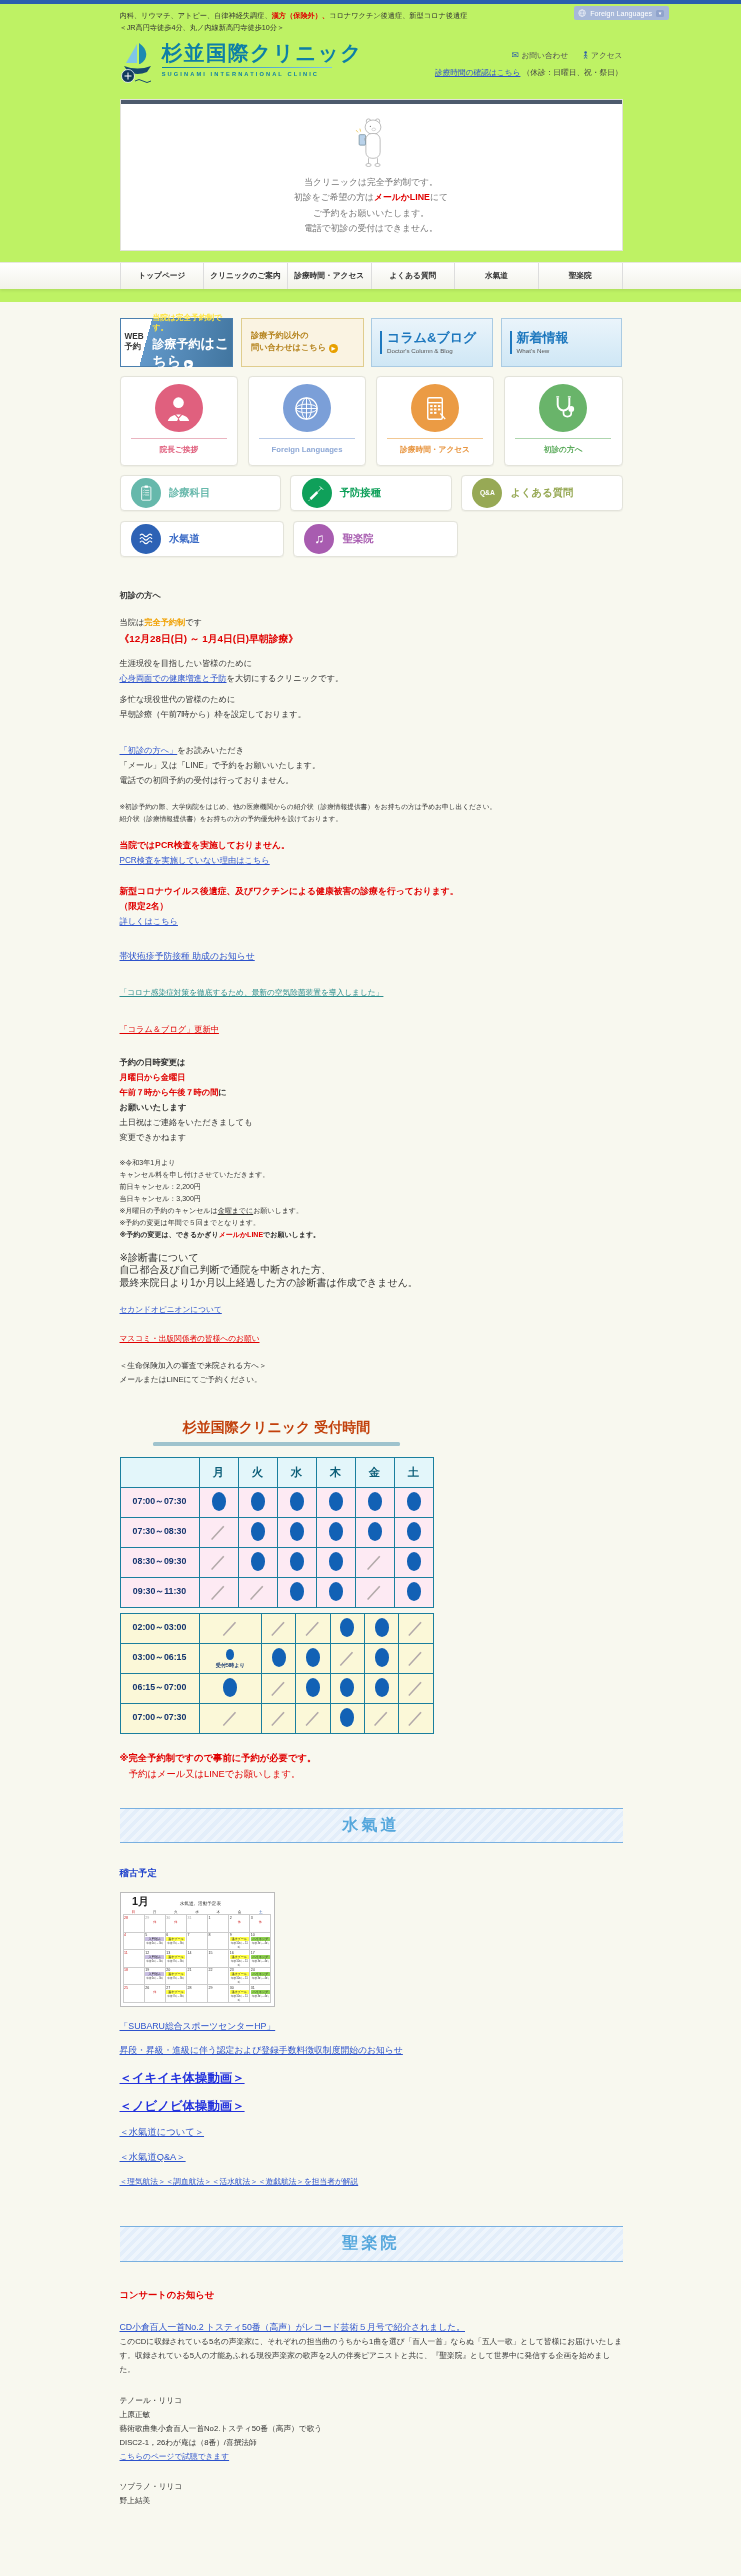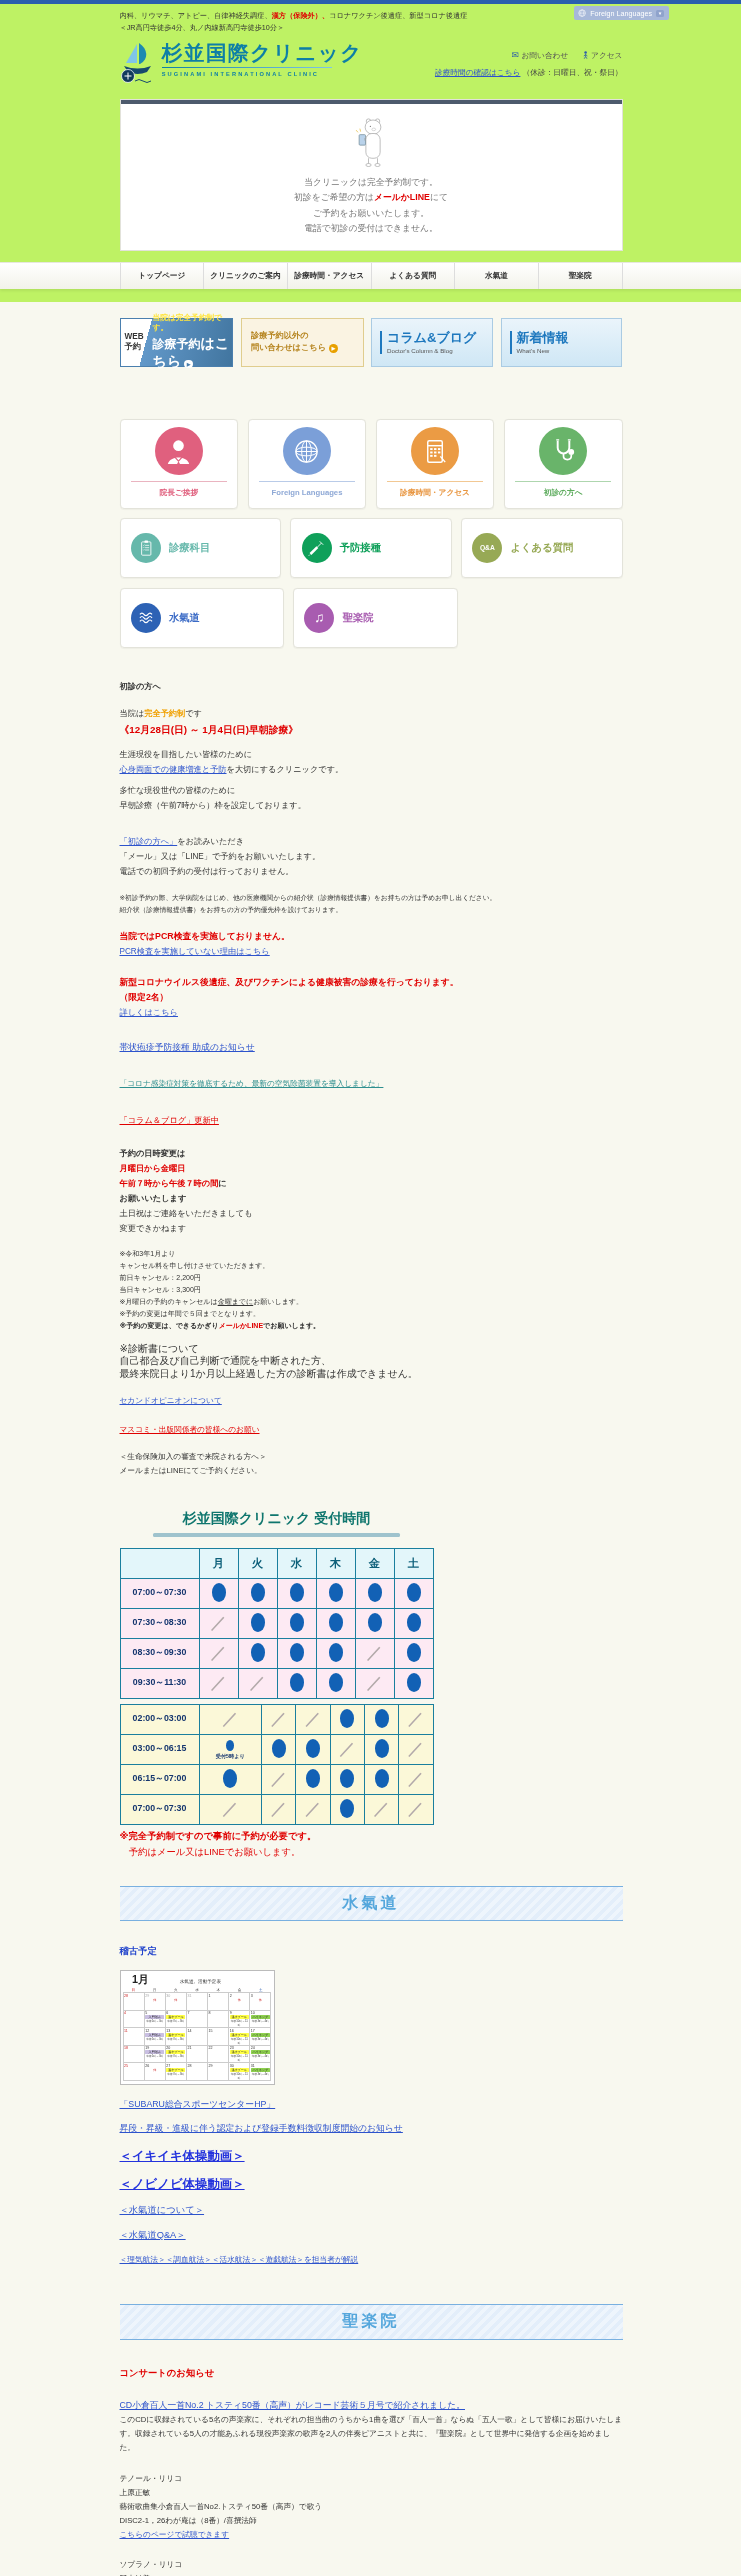--- a/index.html
+++ b/index.html
@@ -66,25 +66,25 @@
   .bn2 .arrow-c { background:#e8a000; color:#fff; }
   .bn34 { flex:1; background:linear-gradient(#eaf4fb,#cfe7f5); border:0.5px solid #aacbe3;
     display:flex; flex-direction:column; justify-content:center; padding-left:8.2px; }
   .bn34 .tt { border-left:2.6px solid #1e78be; padding-left:4.6px; }
   .bn34 .big { color:#1e78be; font-weight:bold; font-size:13px; line-height:14.4px; }
   .bn34 .sub { color:#555; font-size:6.2px; margin-top:1.5px; }
   
   .tiles { display:flex; gap:9.3px; margin-top:9.3px; }
   .tile { background:#fff; border:0.5px solid #e3e3da; border-radius:4.1px; cursor:pointer;
     box-shadow:0 0.5px 1px rgba(0,0,0,.04); }
-  .tileA { flex:1; height:90px; display:flex; flex-direction:column; align-items:center; padding-top:7.2px;margin-top:43px; }
+  .tileA { flex:1; height:90px; display:flex; flex-direction:column; align-items:center; padding-top:7.2px; }
   .circ { width:48px; height:48px; border-radius:50%; display:flex; align-items:center; justify-content:center; }
   .tileA .bar { width:82%; height:1px; margin-top:6.2px; }
   .tileA .lbl { font-size:7.7px; font-weight:bold; margin-top:5.2px; }
-  .tileB { flex:1; height:60px; display:flex; align-items:center; padding-left:10.3px; gap:8.2px; }
+  .tileB { flex:1; height:36px; display:flex; align-items:center; padding-left:10.3px; gap:8.2px; }
   .circB { width:30px; height:30px; border-radius:50%; display:flex; align-items:center; justify-content:center; flex-shrink:0; }
   .tileB .lbl { font-size:10.3px; font-weight:bold; }
   .qnda { color:#fff; font-weight:bold; font-size:6.7px; line-height:5.7px; text-align:center; }
   
   .intro { margin-top:31px; font-size:8.2px; line-height:15px; }
   .intro .h { font-weight:bold; font-size:8.2px; }
   .g { margin-top:12.4px; }
   .orange { color:#f0a000; font-weight:bold; }
   .redb { color:#e00000; font-weight:bold; }
   .red20 { color:#e00000; font-weight:bold; font-size:9.8px; line-height:17.5px; }
@@ -93,35 +93,35 @@
   .lkred { color:#e00000; text-decoration:underline; cursor:pointer; }
   .sm13 { font-size:6.7px; line-height:11.3px; }
   .sm14 { font-size:10px; line-height:12.4px; }
   .sm15 { font-size:7.7px; line-height:13.4px; }
   .r17 { font-size:8.8px; line-height:15px; }
   .b { font-weight:bold; }
   .u { text-decoration:underline; }
   .cancel p { font-size:7px; line-height:12px; }
   
   .schedwrap { margin-top:33px; width:314px; }
-  .schedtitle { text-align:center; font-size:14px; font-weight:bold; color:#0f766e; }
+  .schedtitle { text-align:center; font-size:14px; font-weight:bold; color:#c2410c; }
   .schedbar { width:247px; height:3.1px; background:#9fc3cd; border-radius:1.5px; margin:5.2px auto 11.3px; }
   table.sched { border-collapse:collapse; width:314px; background:#fff; }
   table.sched td { border:1px solid #1a7f9e; text-align:center; vertical-align:middle; height:30px; }
   table.sched .dayh { width:39px; background:#e3f6fa; color:#0d5f79; font-size:11.3px; font-weight:bold; }
   table.sched .corner { background:#e3f6fa; }
   table.sched .time { width:79px; font-size:8.8px; font-weight:bold; color:#14356e; }
   table.am td.cell, table.am td.time { background:#fdeaf3; }
   table.pm td.cell, table.pm td.time { background:#fbf8d8; }
   table.pm { margin-top:5.2px; }
   .dot { display:inline-block; width:14px; height:18.5px; background:#1261b5; border-radius:50%; }
   .dot.smd { width:8.2px; height:10.8px; }
   .slash { color:#b3aaaa; font-size:15.5px; font-weight:bold; }
   .cellnote { font-size:5.2px; color:#14356e; font-weight:bold; line-height:6.2px; }
-  .schednote { margin-top:3px; }
+  .schednote { margin-top:16px; }
   .schednote .n1 { color:#e00000; font-weight:bold; font-size:9.3px; line-height:16.5px; }
   .schednote .n2 { color:#e00000; font-size:9.3px; margin-left:9.3px; line-height:16.5px; }
   
   .secban { margin-top:25px; border-top:1px solid #79b0e0; border-bottom:1px solid #79b0e0;
     background:repeating-linear-gradient(135deg,#eef5fc 0 3.6px,#e3eefa 3.6px 7.2px);
     text-align:center; padding:6.2px 0; }
   .secban span { color:#55a7dc; font-size:16px; font-weight:bold; letter-spacing:3.1px; }
   
   .keiko { margin-top:24px; color:#2244cc; font-weight:bold; font-size:9.3px; }
   .cal { width:155px; margin-top:11.3px; background:#fff; border:0.5px solid #bbb; padding:2.1px 2.1px 3.1px; }

